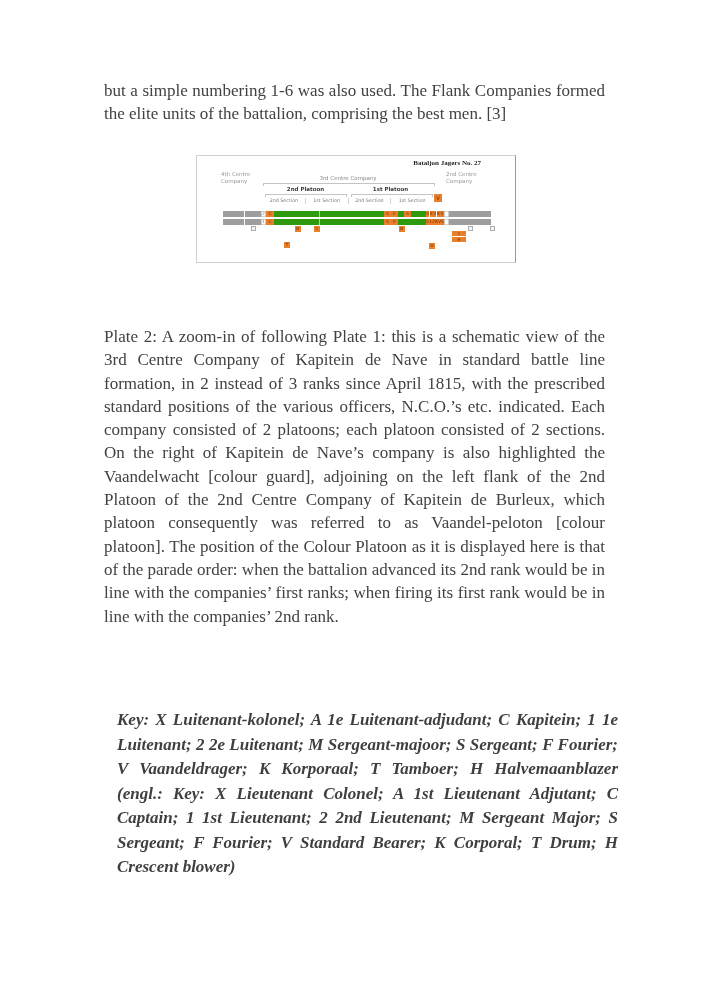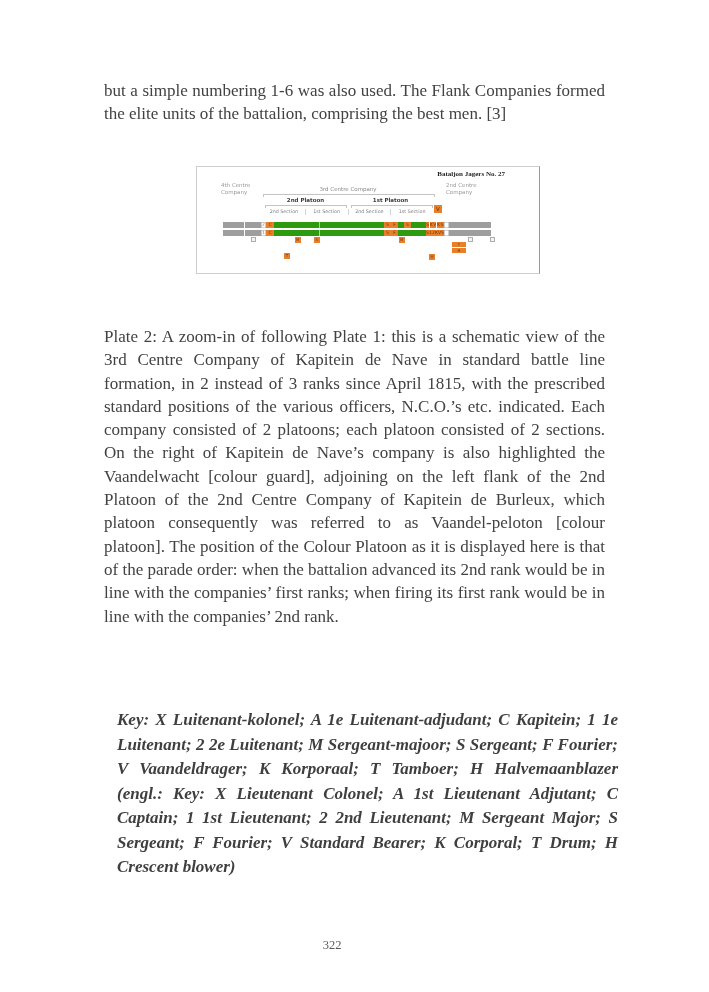--- a/index.html
+++ b/index.html
@@ -18,24 +18,23 @@
     font-size:17px;line-height:24.5px;font-weight:bold;font-style:italic;
     text-align:justify;text-align-last:left;color:#3f3f3f;
   }
   .page-number{
     position:absolute;left:0;right:0;top:938px;text-align:center;
     font-size:12.5px;color:#5a5a5a;
   }
 
   
   .plate{
-    position:absolute;left:196px;top:166px;width:318px;height:106px;
+    position:absolute;left:196px;top:155px;width:318px;height:106px;
     background:#ffffff;border:1px solid #cfcfcf;border-right:1px solid #9b9b9b;
     font-family:"DejaVu Sans", sans-serif;
-    padding-left:24px;
   }
   .plate-title{
     position:absolute;right:34px;top:3px;font-size:7px;font-weight:bold;color:#252525;
     font-family:"Liberation Serif", serif;white-space:nowrap;
   }
   .company-label{position:absolute;font-size:5.5px;line-height:6.5px;color:#9a9a9a;}
   .company-left{left:24px;top:15px;}
   .company-right{left:249px;top:15px;}
   .centre-label{position:absolute;left:66px;width:170px;top:19px;text-align:center;font-size:5.5px;color:#8a8a8a;}
   .bracket{position:absolute;height:2px;border-top:1px solid #c4c4c4;border-left:1px solid #c4c4c4;border-right:1px solid #c4c4c4;}
@@ -151,15 +150,14 @@
       <span class="mk mk-detached" style="left: 87px; top: 86px;">T</span>
       <span class="mk mk-detached" style="left: 232px; top: 87px;">H</span>
       <span class="mk mk-stacked" style="left: 255px; top: 75px;">T</span>
       <span class="mk mk-stacked" style="left: 255px; top: 81px;">H</span>
     </div>
 
   <p class="body-text p2">Plate 2: A zoom-in of following Plate 1: this is a schematic view of the 3rd Centre Company of Kapitein de Nave in standard battle line formation, in 2 instead of 3 ranks since April 1815, with the prescribed standard positions of the various officers, N.C.O.’s etc. indicated. Each company consisted of 2 platoons; each platoon consisted of 2 sections. On the right of Kapitein de Nave’s company is also highlighted the Vaandelwacht [colour guard], adjoining on the left flank of the 2nd Platoon of the 2nd Centre Company of Kapitein de Burleux, which platoon consequently was referred to as Vaandel-peloton [colour platoon]. The position of the Colour Platoon as it is displayed here is that of the parade order: when the battalion advanced its 2nd rank would be in line with the companies’ first ranks; when firing its first rank would be in line with the companies’ 2nd rank.</p>
 
   <p class="key-text">Key: X Luitenant-kolonel; A 1e Luitenant-adjudant; C Kapitein; 1 1e Luitenant; 2 2e Luitenant; M Sergeant-majoor; S Sergeant; F Fourier; V Vaandeldrager; K Korporaal; T Tamboer; H Halvemaanblazer (engl.: Key: X Lieutenant Colonel; A 1st Lieutenant Adjutant; C Captain; 1 1st Lieutenant; 2 2nd Lieutenant; M Sergeant Major; S Sergeant; F Fourier; V Standard Bearer; K Corporal; T Drum; H Crescent blower)</p>
 
-  <div class="page-number">322</div>
 
 </div>
 
 </body></html>

